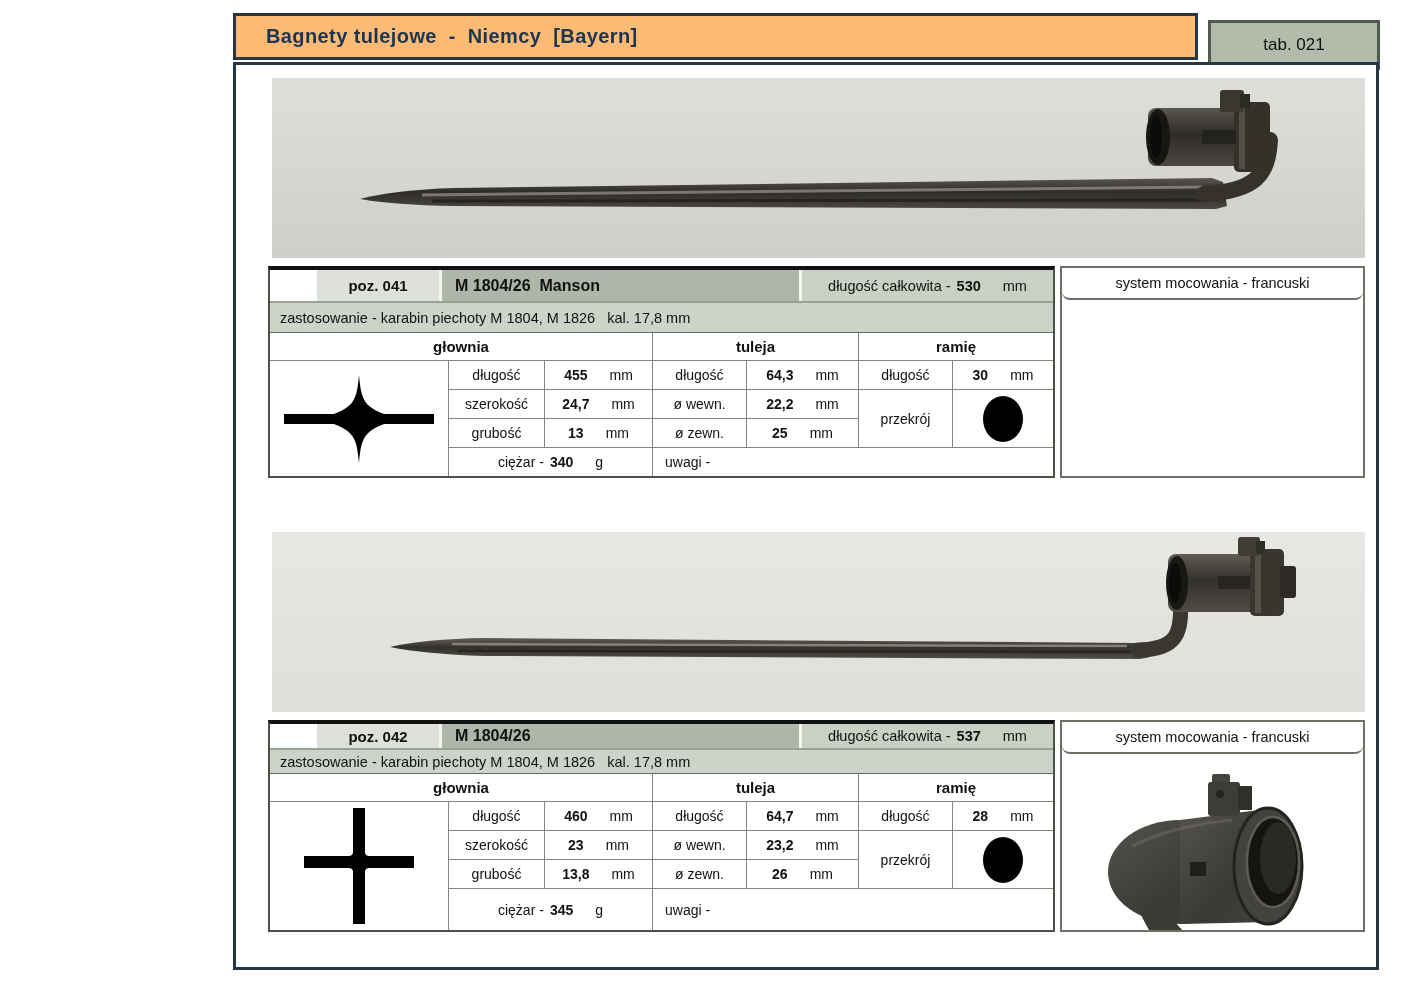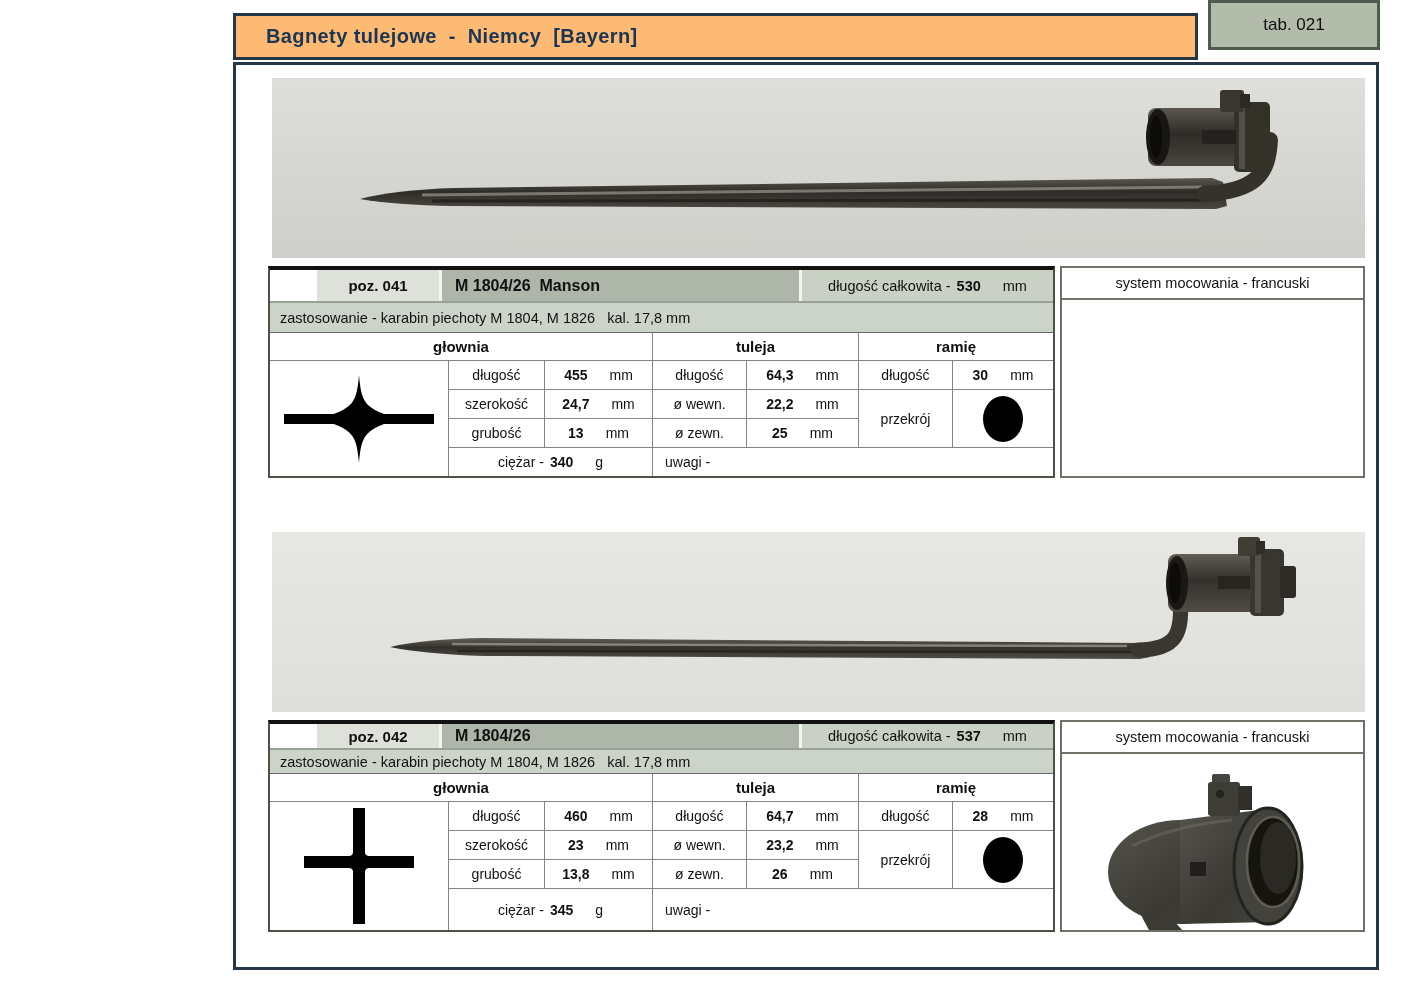--- a/index.html
+++ b/index.html
@@ -12,21 +12,21 @@
   .title-bar {
     position:absolute; left:233px; top:13px; width:965px; height:47px;
     background:#fdba74; border:3px solid #263645;
     display:flex; align-items:center;
   }
   .title-bar .t {
     font-size:20px; font-weight:bold; color:#1d3550;
     padding-left:30px; white-space:pre; letter-spacing:0.4px;
   }
   .tab-box {
-    position:absolute; left:1208px; top:0; width:172px; height:50px;
+    position:absolute; left:1208px; top:20px; width:172px; height:50px;
     background:#b3bbaa; border:3px solid #515a4e;
     display:flex; align-items:center; justify-content:center;
     font-size:17px; color:#101010;
   }
   .content-box {
     position:absolute; left:233px; top:62px; width:1146px; height:908px;
     background:#ffffff; border:3px solid #263645;
   }
   .photo {
     position:absolute; left:36px; width:1093px; height:180px;
@@ -91,21 +91,21 @@
   .circle {
     width:40px; height:46px; background:#000; border-radius:50%;
   }
   .right-box {
     position:absolute; left:824px; width:305px; height:212px;
     border:2px solid #6b7366; background:#fff;
   }
   .rb1 { top:201px; } .rb2 { top:655px; }
   .rb-head {
     height:32px; border-bottom:2px solid #6b7366;
-    display:flex; align-items:center; justify-content:center; font-size:14.5px;
+    display:flex; align-items:center; justify-content:center; font-size:14.5px;border-radius:8px;
   }
   .rb-body { position:relative; height:176px; overflow:hidden; }
   .rb-body svg { display:block; width:100%; height:100%; }
   .diagram svg { display:block; }
 </style>
 </head>
 <body>
 
 <div class="title-bar">
   <span class="t">Bagnety tulejowe  -  Niemcy  [Bayern]</span>

